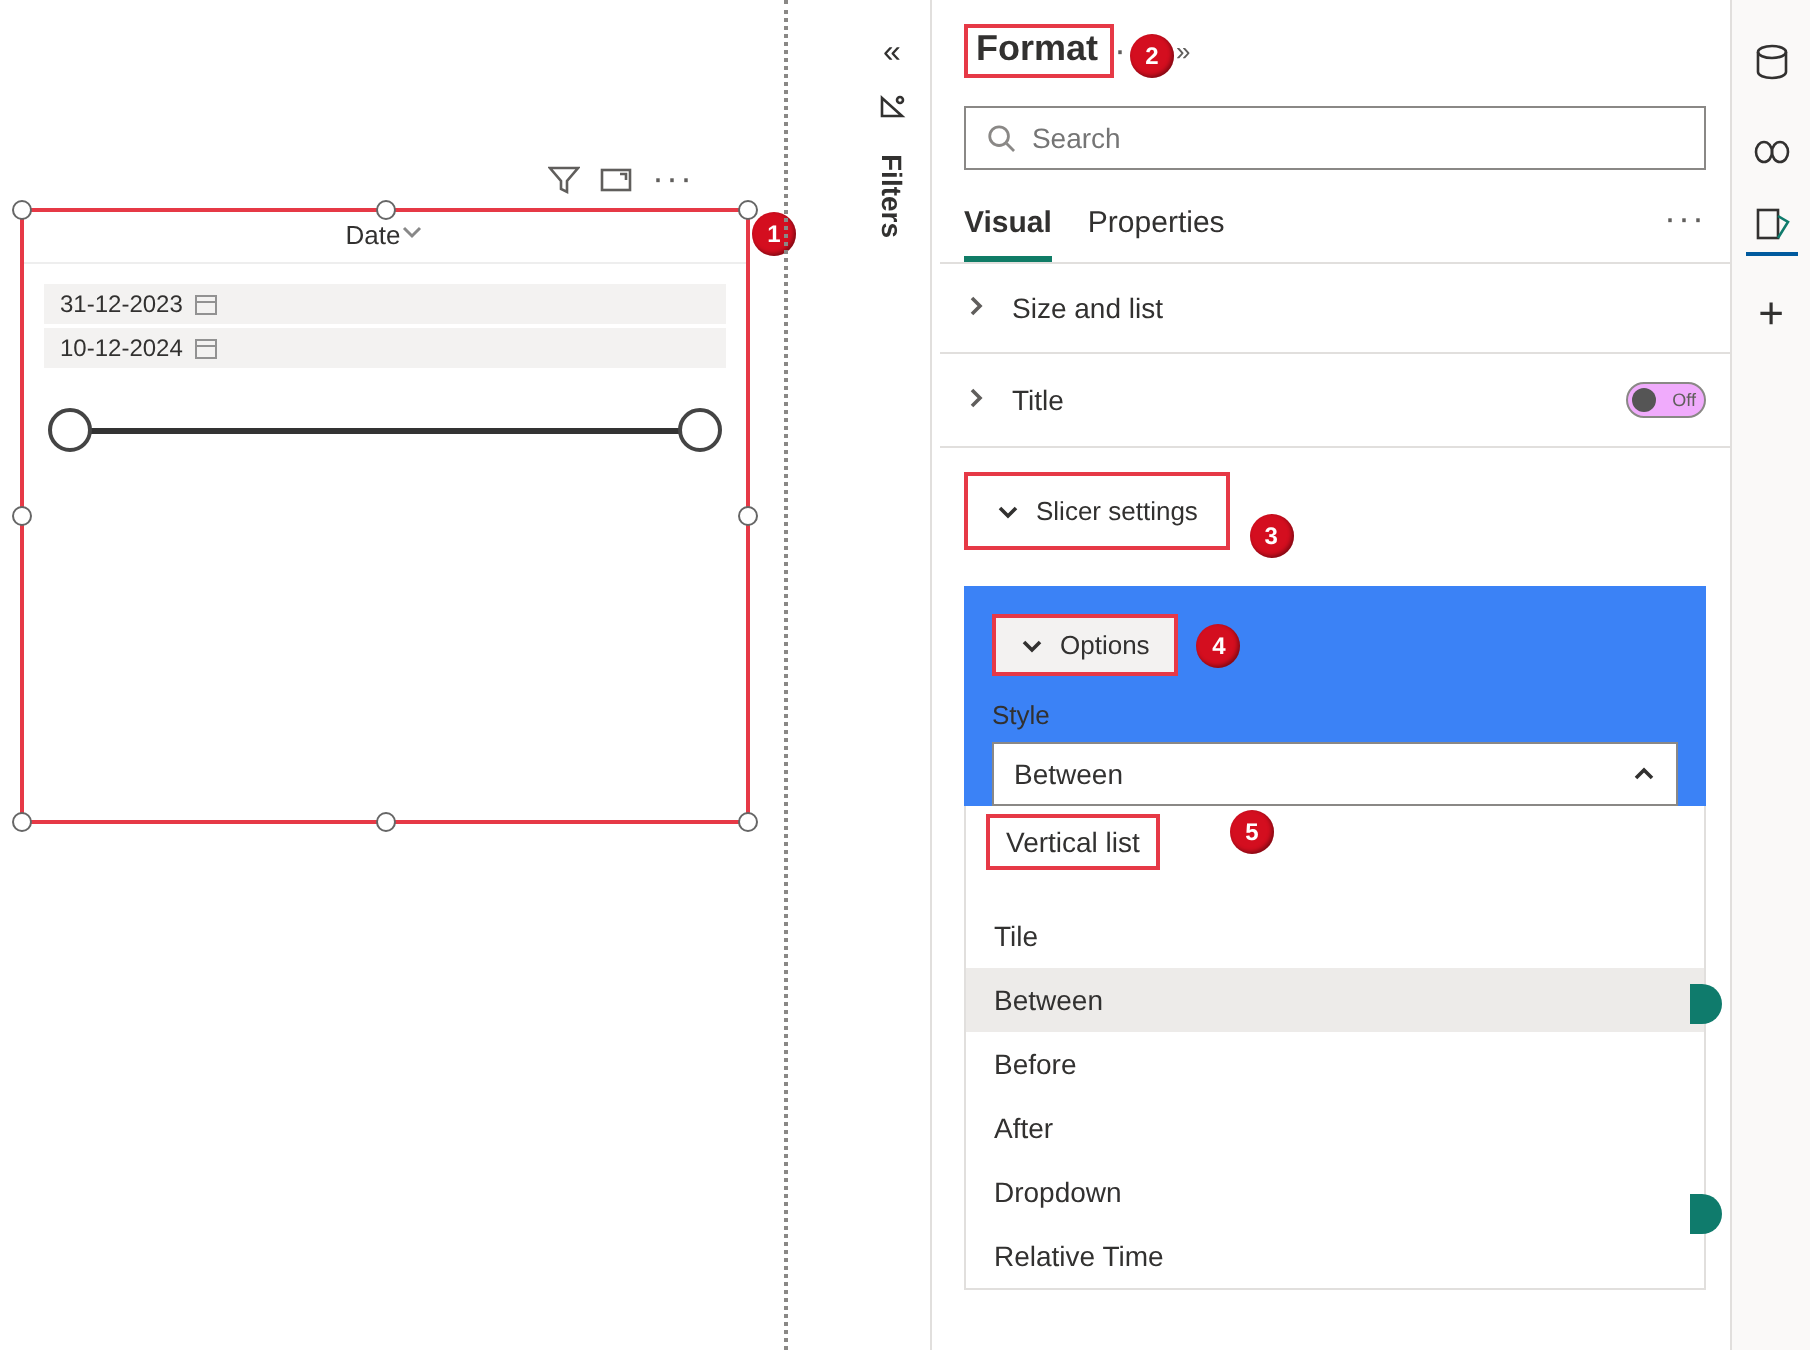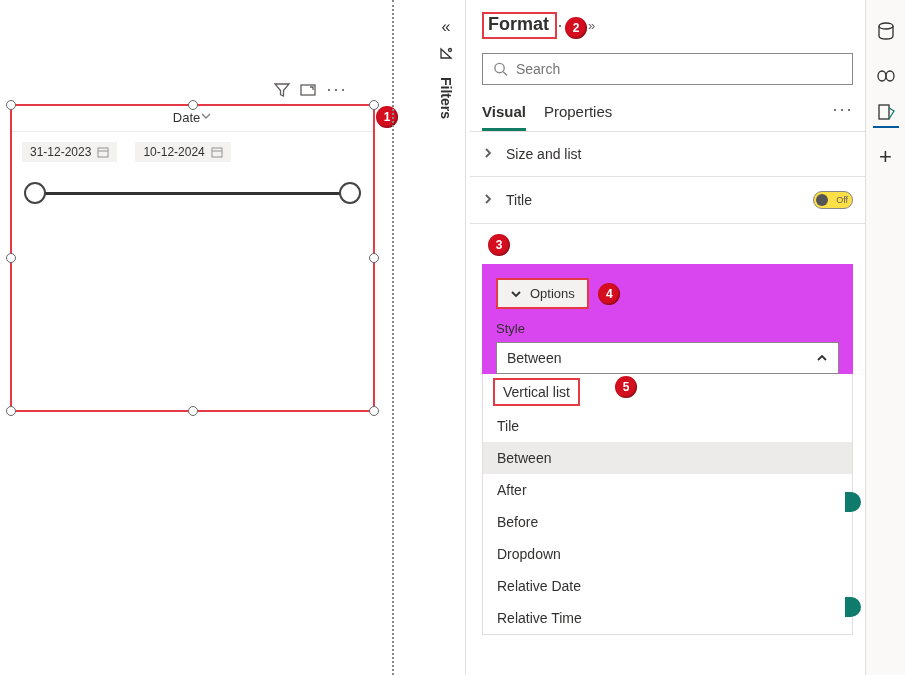--- a/index.html
+++ b/index.html
@@ -57,21 +57,21 @@
     .sh-br { right: -6px; bottom: -6px; }
 
     .slicer-title {
       display: flex; justify-content: center; align-items: center;
       padding: 4px 8px 6px 8px;
       font-size: 13px;
       border-bottom: 1px solid #eee;
     }
     .slicer-title .chev { color: #888; }
     .date-fields {
-      display: flex; gap: 18px; padding: 10px 10px;
+      display: flex; gap: 2px; padding: 10px 10px; flex-direction: column;
     }
     .date-box {
       background: #f3f2f1;
       padding: 3px 8px;
       font-size: 12px;
       display: flex; align-items: center; gap: 6px;
     }
     .date-box svg { width: 12px; height: 12px; color: #929292; }
 
     .slider-row {
@@ -165,39 +165,39 @@
 
     .section {
       border-top: 1px solid #e1dfdd;
       padding: 14px 12px; display:flex; align-items:center; gap:10px;
       cursor: pointer; font-size: 14px;
     }
     .section .chev { color:#605e5c; width:14px; }
     .toggle {
       margin-left: auto; width: 40px; height: 18px;
       border: 1px solid #8a8886; border-radius: 999px;
-      background: #fde047; position: relative; font-size:9px;
+      background: #f0abfc; position: relative; font-size:9px;
       display:flex; align-items:center; justify-content:flex-end; padding-right:4px;
       color:#605e5c;
     }
     .toggle::before {
       content:''; position:absolute; left:2px; top:2px;
       width:12px; height:12px; border-radius:50%; background:#555;
     }
 
     .slicer-settings-row { padding: 0 12px 14px 12px; border-top:1px solid #e1dfdd;}
     .slicer-settings-box {
       display:inline-flex; align-items:center; gap:8px;
       border:2px solid #e63946; padding:10px 14px; margin-top:12px;
       cursor:pointer;
     }
 
     .options-card {
       margin: 4px 12px 0 12px;
-      background: #d946ef;
+      background: #3b82f6;
       padding: 14px 14px 0 14px;
     }
     .options-label-box {
       display:inline-flex; align-items:center; gap:8px;
       border:2px solid #e63946; padding:6px 12px;
       cursor:pointer; background:#f3f2f1;
     }
     .style-label { margin-top: 12px; font-size: 13px; }
     .style-select {
       margin-top: 6px; background:#fff; border:1px solid #8a8886;
@@ -206,21 +206,21 @@
     }
 
     .dropdown-menu {
       margin: 0 12px; background:#fff; border-left:1px solid #e1dfdd;
       border-right:1px solid #e1dfdd; border-bottom:1px solid #e1dfdd;
     }
     .dd-item {
       padding: 8px 14px; font-size:14px; cursor:pointer;
     }
     .dd-item.sel { background:#edebe9; }
-    .dd-item.first-box { border:2px solid #e63946; display:inline-block; margin:4px 0 4px 10px; padding:4px 8px; }
+    .dd-item.first-box { border:2px solid #e63946; display:inline-block; margin:4px 0 17px 10px; padding:4px 8px; }
 
     
     .icon-rail {
       position:absolute; right:0; top:0; width:40px; height:675px;
       background:#faf9f8; border-left:1px solid #e1dfdd;
       display:flex; flex-direction:column; align-items:center; gap:16px;
       padding-top:18px;
     }
     .icon-rail .rail-btn {
       width:26px; height:26px; display:flex; align-items:center; justify-content:center;
@@ -359,20 +359,26 @@
     <span class="chev">
       <svg viewBox="0 0 12 12" width="12" height="12" fill="none" stroke="currentColor" stroke-width="1.8">
           <polyline points="4,2 8,6 4,10"></polyline>
         </svg>
     </span>
     <span>Title</span>
     <span class="toggle">Off</span>
   </div>
 
   <div class="slicer-settings-row">
+    <span class="slicer-settings-box">
+      <svg viewBox="0 0 12 12" width="12" height="12" fill="none" stroke="#323130" stroke-width="1.8">
+          <polyline points="2,4 6,8 10,4"></polyline>
+        </svg>
+      <span>Slicer settings</span>
+    </span>
     <span class="annot" style="position:relative; display:inline-flex; left:6px; top:10px;">3</span>
   </div>
 
   <div class="options-card">
     <span class="options-label-box">
       <svg viewBox="0 0 12 12" width="12" height="12" fill="none" stroke="#323130" stroke-width="1.8">
           <polyline points="2,4 6,8 10,4"></polyline>
         </svg>
       <span>Options</span>
     </span>
@@ -387,24 +393,23 @@
     </div>
   </div>
 
   <div class="dropdown-menu">
     <div style="position:relative;">
       <span class="dd-item first-box">Vertical list</span>
       <span class="annot" style="position:absolute; left:132px; top:2px;">5</span>
     </div>
     <div class="dd-item">Tile</div>
     <div class="dd-item sel">Between</div>
+    <div class="dd-item">Before</div>
     <div class="dd-item">After</div>
-    <div class="dd-item">Before</div>
     <div class="dd-item">Dropdown</div>
-    <div class="dd-item">Relative Date</div>
     <div class="dd-item">Relative Time</div>
   </div>
 
   <div class="peek-toggle" style="left:375px; top:492px;"></div>
   <div class="peek-toggle" style="left:375px; top:597px;"></div>
 </div>
 
 <div class="icon-rail">
   <span class="rail-btn">
     <svg viewBox="0 0 20 20" fill="none" stroke="currentColor" stroke-width="1.3">

